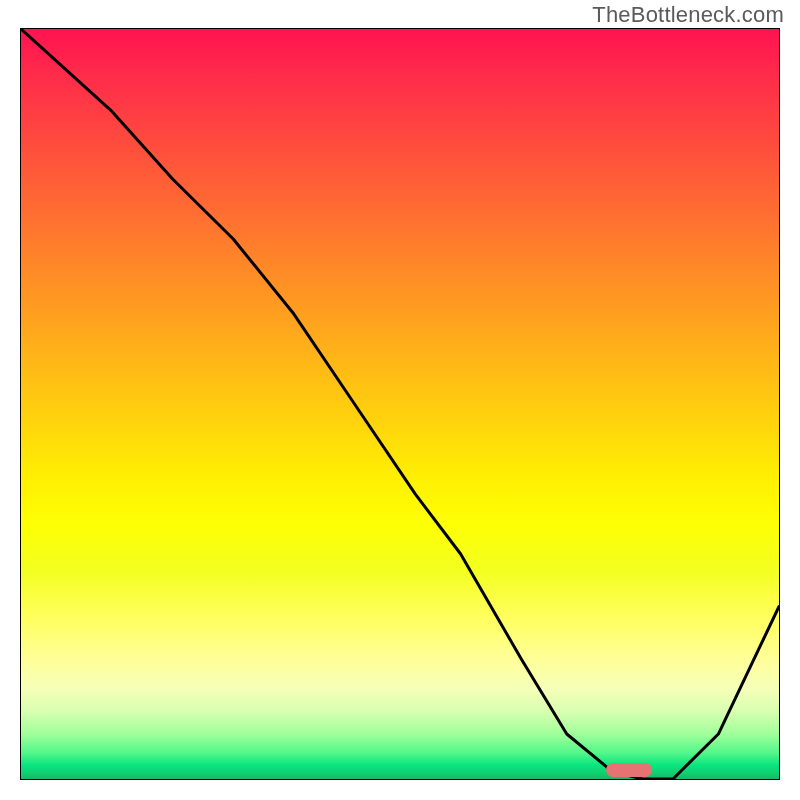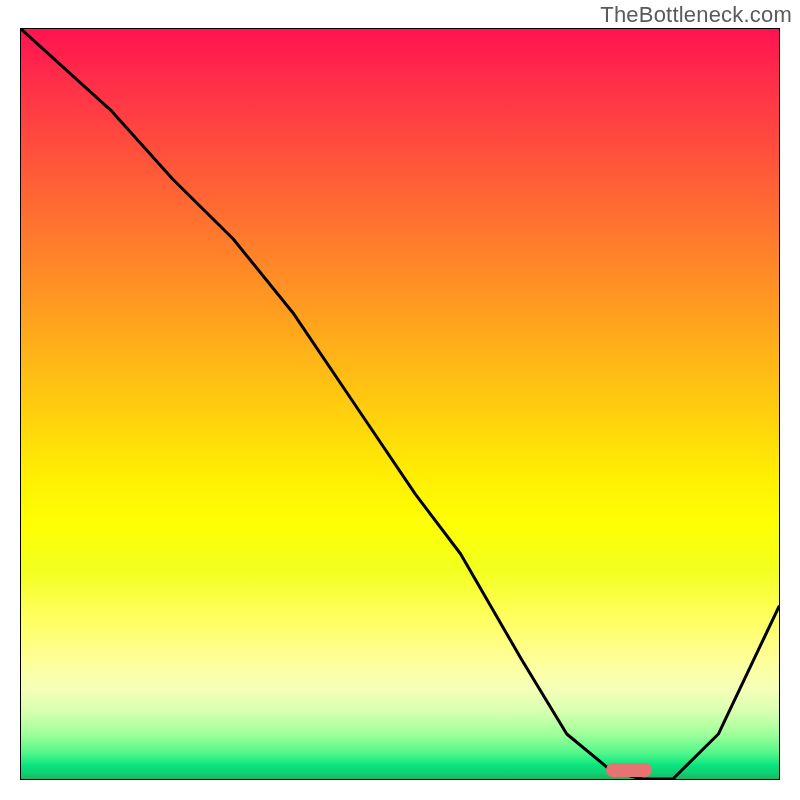--- a/index.html
+++ b/index.html
@@ -7,21 +7,21 @@
     padding: 0;
     width: 800px;
     height: 800px;
     background: #ffffff;
     font-family: Arial, Helvetica, sans-serif;
     overflow: hidden;
   }
   .watermark {
     position: absolute;
     top: 2px;
-    right: 8px;
+    right: 16px;
     font-size: 22px;
     font-weight: 500;
     color: #5a5a5a;
     letter-spacing: 0.2px;
     z-index: 10;
   }
   .plot-area {
     position: absolute;
     left: 20px;
     top: 28px;

